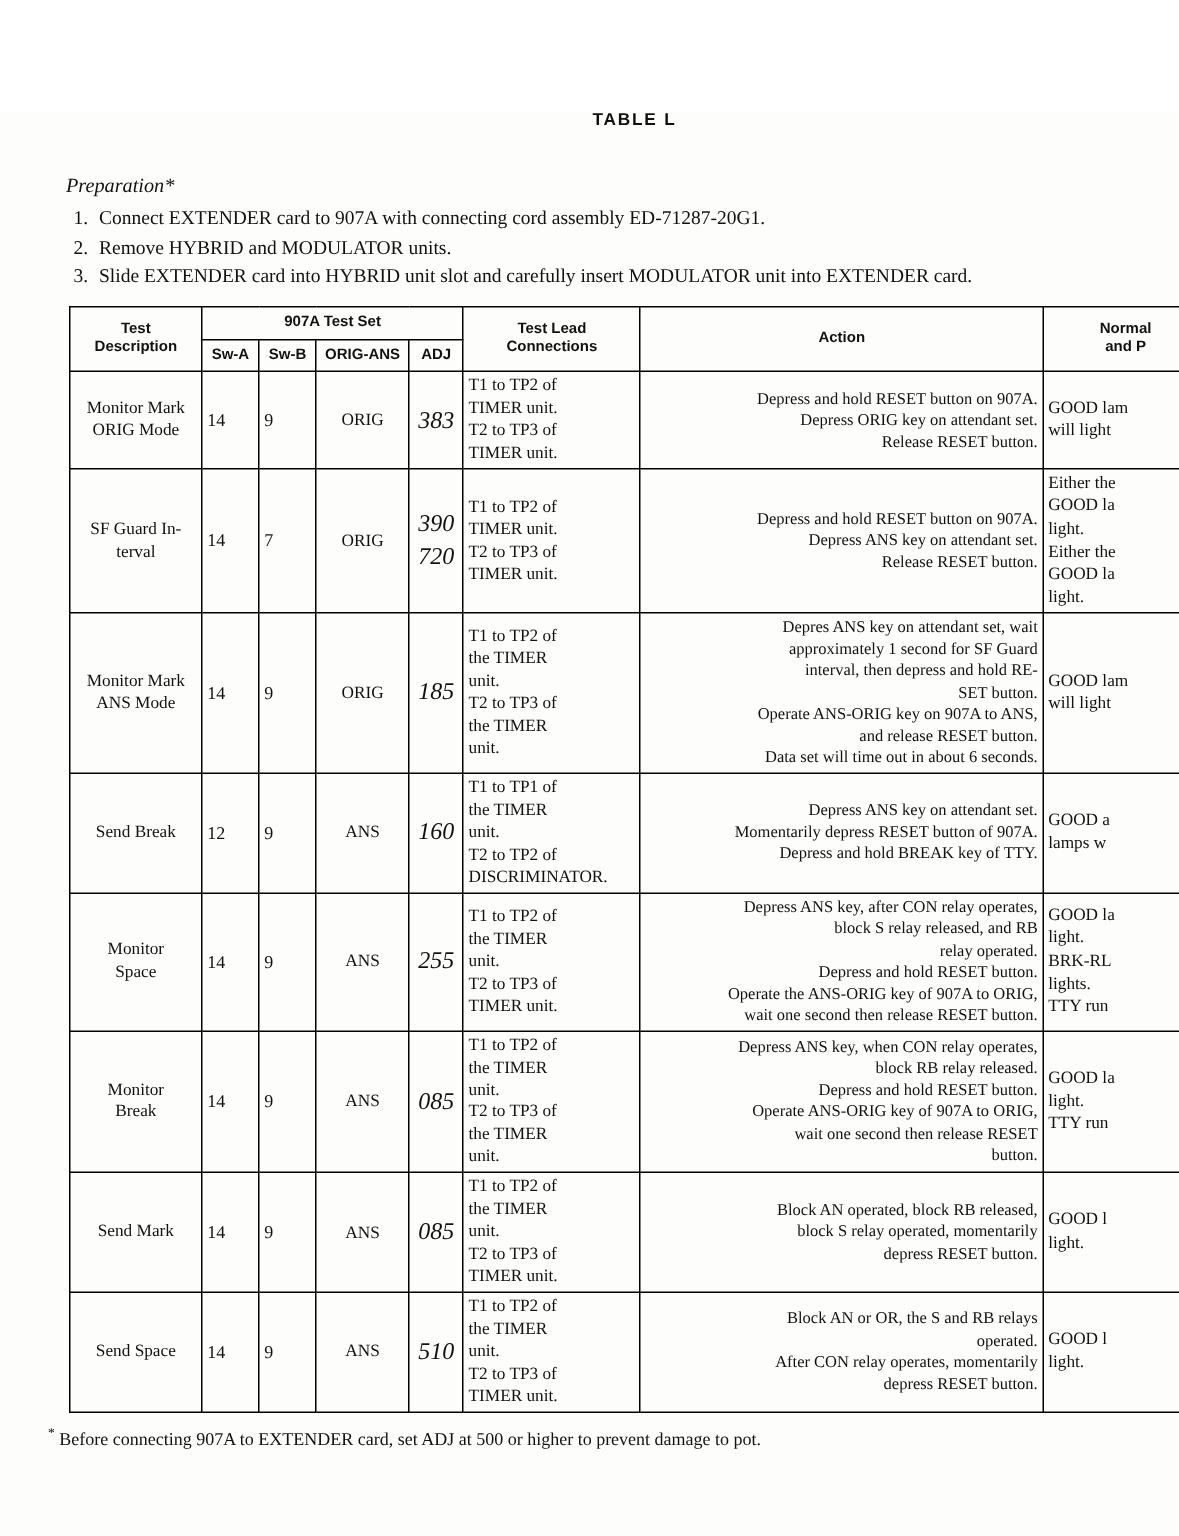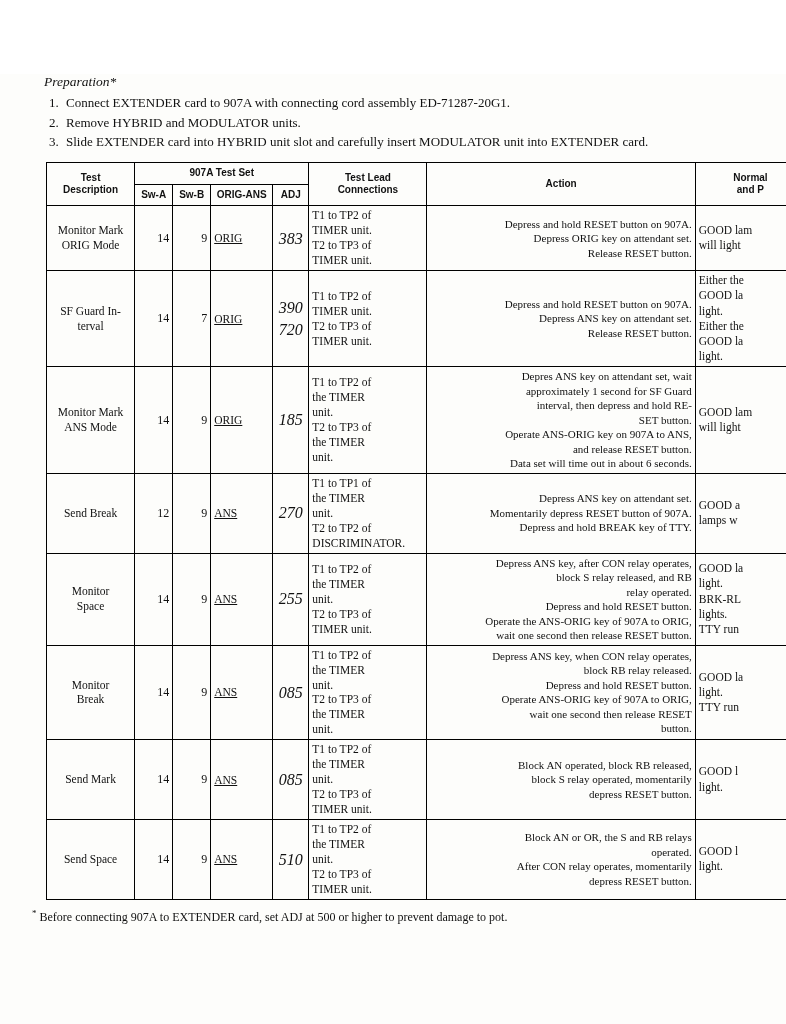--- a/index.html
+++ b/index.html
@@ -89,27 +89,26 @@
     font-weight: bold;
     font-size: 9.5px;
     text-align: center;
   }
   td.c-desc {
     text-align: center;
     font-size: 11.5px;
     line-height: 1.3;
   }
   td.c-num {
-    text-align: right;
+    text-align: left;
     font-size: 12px;
   }
   td.c-mode {
-    text-align: left;
-    font-size: 11.5px;
-    text-decoration: underline;
+    text-align: center;
+    font-size: 11.5px;
   }
   td.c-adj {
     text-align: center;
     font-size: 16px;
     line-height: 1.35;
     font-style: italic;
   }
   td.c-leads {
     font-size: 11.5px;
     line-height: 1.3;
@@ -142,20 +141,21 @@
   .colw-leads { width: 118px; }
   .colw-action { width: 268px; }
   .colw-normal { width: 110px; }
 </style>
 </head>
 <body>
 
 <div class="page">
 
   <div class="title-block">
+    <div class="table-label">TABLE L</div>
   </div>
 
   <div class="prep">
     <div class="prep-head">Preparation*</div>
     <div class="prep-item">
       <div class="prep-num">1.</div>
       <div class="prep-text">Connect EXTENDER card to 907A with connecting cord assembly ED-71287-20G1.</div>
     </div>
     <div class="prep-item">
       <div class="prep-num">2.</div>
@@ -222,21 +222,21 @@
         <td class="c-adj">185</td>
         <td class="c-leads">T1 to TP2 of<br>the TIMER<br>unit.<br>T2 to TP3 of<br>the TIMER<br>unit.</td>
         <td class="c-action">Depres ANS key on attendant set, wait<br>approximately 1 second for SF Guard<br>interval, then depress and hold RE-<br>SET button.<br>Operate ANS-ORIG key on 907A to ANS,<br>and release RESET button.<br>Data set will time out in about 6 seconds.</td>
         <td class="c-normal">GOOD lam<br>will light</td>
       </tr>
       <tr>
         <td class="c-desc">Send Break</td>
         <td class="c-num">12</td>
         <td class="c-num">9</td>
         <td class="c-mode">ANS</td>
-        <td class="c-adj">270</td>
+        <td class="c-adj">160</td>
         <td class="c-leads">T1 to TP1 of<br>the TIMER<br>unit.<br>T2 to TP2 of<br>DISCRIMINATOR.</td>
         <td class="c-action">Depress ANS key on attendant set.<br>Momentarily depress RESET button of 907A.<br>Depress and hold BREAK key of TTY.</td>
         <td class="c-normal">GOOD a<br>lamps w</td>
       </tr>
       <tr>
         <td class="c-desc">Monitor<br>Space</td>
         <td class="c-num">14</td>
         <td class="c-num">9</td>
         <td class="c-mode">ANS</td>
         <td class="c-adj">255</td>

